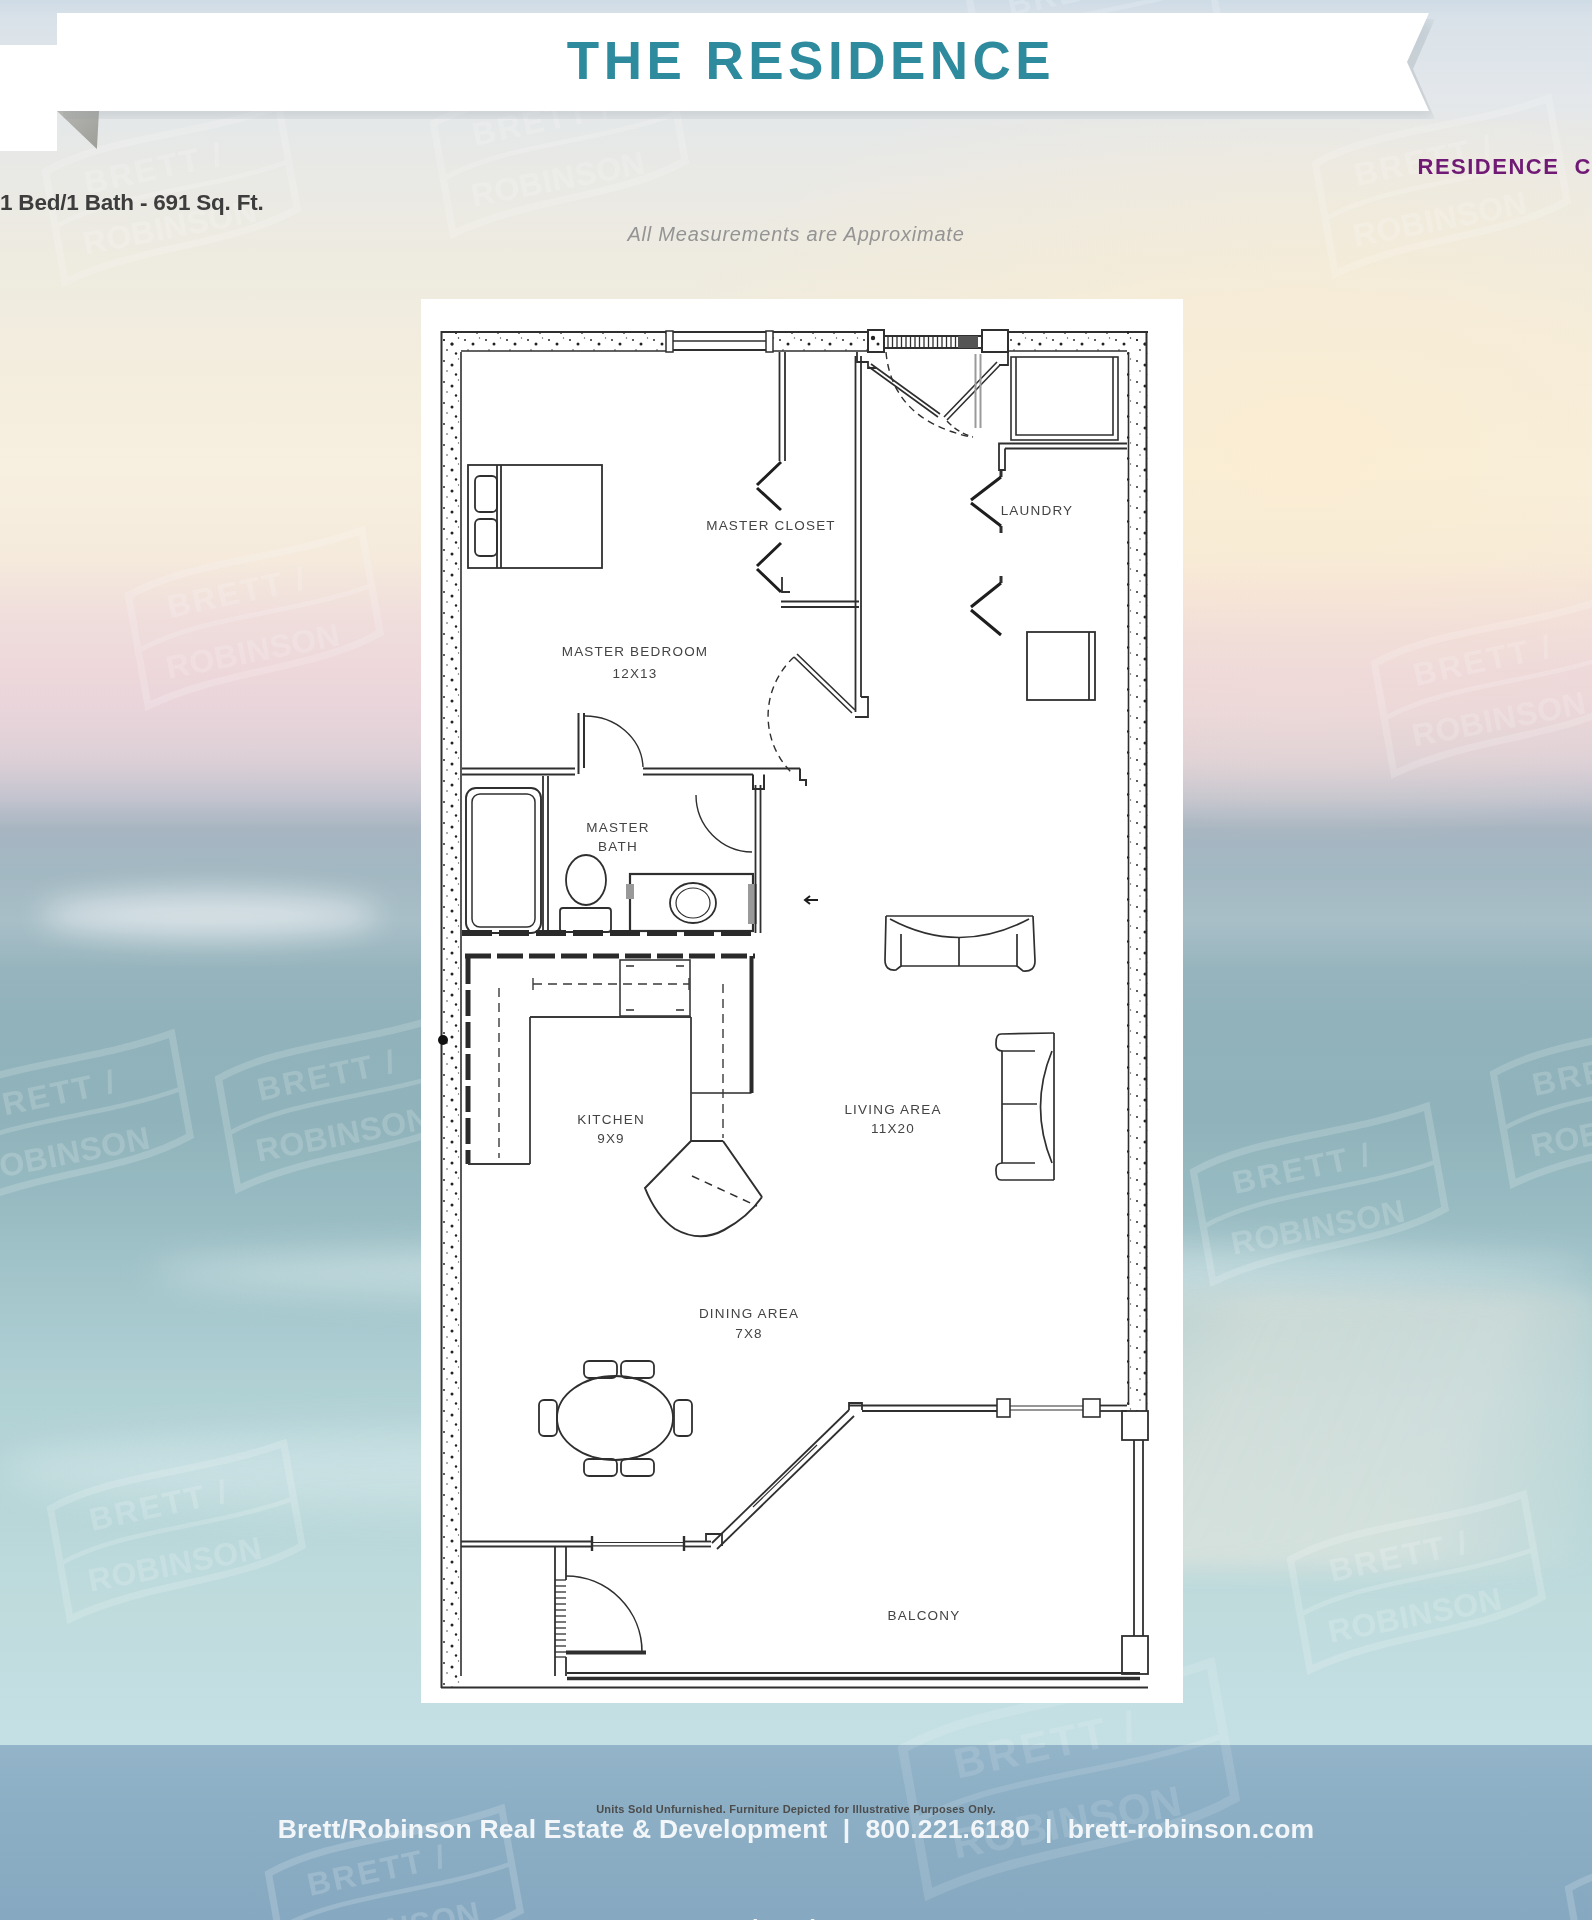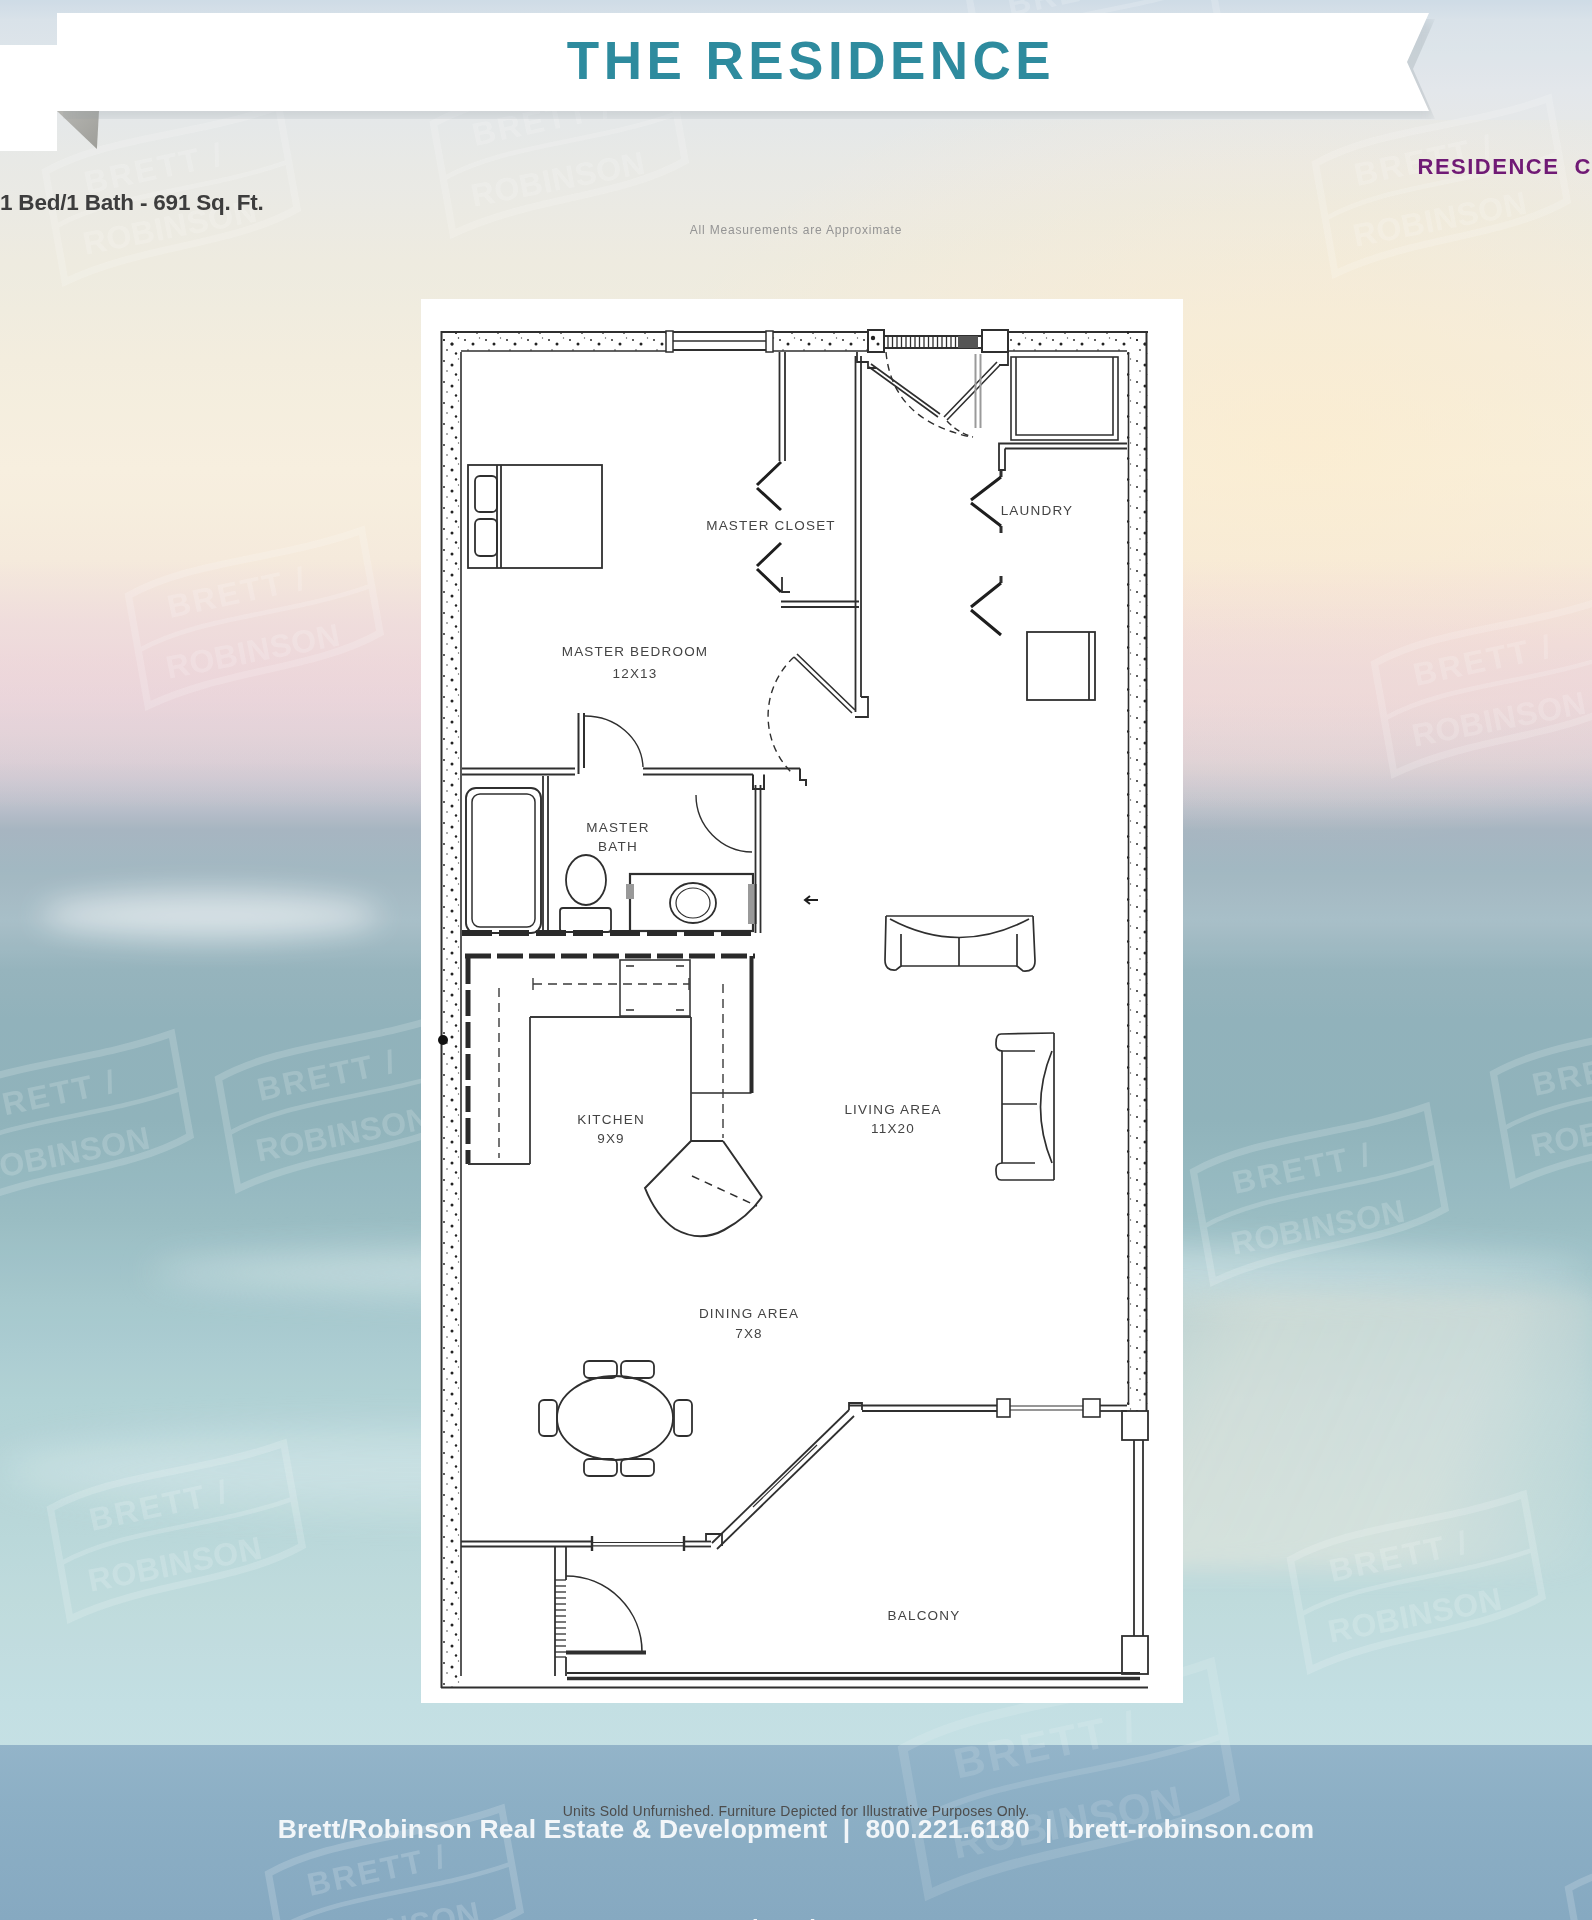--- a/index.html
+++ b/index.html
@@ -86,21 +86,21 @@
 <div class="abs" style="left:0;top:30px;width:1592px;text-align:center;
   font-size:53px;font-weight:bold;letter-spacing:4.5px;color:#2e8b9e;margin-left:15px;">THE RESIDENCE</div>
 
 <div class="abs" style="left:0;top:154px;width:1592px;text-align:right;
   font-size:22px;font-weight:bold;letter-spacing:1.5px;color:#701a75;">RESIDENCE&nbsp;&nbsp;C</div>
 
 <div class="abs" style="left:0;top:190px;width:1592px;text-align:left;
   font-size:22.5px;font-weight:bold;letter-spacing:-0.2px;color:#3d3d3d;">1 Bed/1 Bath - 691 Sq. Ft.</div>
 
 <div class="abs" style="left:0;top:223px;width:1592px;text-align:center;
-  font-size:12px;font-weight:400;letter-spacing:0.8px;color:#949494;">All Measurements are Approximate</div>
+  font-size:20px;font-weight:400;letter-spacing:0.8px;color:#949494;font-style:italic;">All Measurements are Approximate</div>
 
 <svg class="abs" style="left:0;top:0;" width="1592" height="1920" viewBox="0 0 1592 1920" id="plan">
   <defs>
     <pattern id="spk" width="21" height="21" patternUnits="userSpaceOnUse">
       <circle cx="3" cy="4" r="1.0" fill="#2a2a2a"></circle>
       <circle cx="11" cy="8" r="1.5" fill="#222"></circle>
       <circle cx="17.5" cy="2" r="0.7" fill="#555"></circle>
       <circle cx="6" cy="14" r="0.8" fill="#444"></circle>
       <circle cx="15" cy="17.5" r="1.2" fill="#222"></circle>
     </pattern>
@@ -444,19 +444,19 @@
     <path d="M566,1576 A76 76 0 0 1 642,1652" stroke-width="1.6"></path>
     <line x1="566" y1="1652.5" x2="646" y2="1652.5" stroke-width="4"></line>
   </g>
 
   <text x="924" y="1620" font-size="13.5" letter-spacing="1.2" fill="#444444" font-weight="400" text-anchor="middle">BALCONY</text>
 
   <circle cx="443" cy="1040" r="5" fill="#111"></circle>
 </svg>
 
 <div class="abs" style="left:0;top:1803px;width:1592px;text-align:center;
-  font-size:14px;font-weight:normal;letter-spacing:0.2px;color:#4c4c4c;">Units Sold Unfurnished. Furniture Depicted for Illustrative Purposes Only.</div>
+  font-size:11px;font-weight:bold;letter-spacing:0.2px;color:#4c4c4c;">Units Sold Unfurnished. Furniture Depicted for Illustrative Purposes Only.</div>
 
 <div class="abs" style="left:0;top:1814px;width:1592px;text-align:center;
   font-size:26.5px;font-weight:bold;letter-spacing:0.2px;color:#f2f6f9;">Brett/Robinson Real Estate &amp; Development&nbsp;&nbsp;|&nbsp;&nbsp;800.221.6180&nbsp;&nbsp;|&nbsp;&nbsp;brett-robinson.com</div>
 
 <div class="abs" style="left:0;top:1915px;width:1592px;text-align:center;
   font-size:24px;font-weight:bold;color:#f4f7fa;">Phoenix III</div>
 
 </body></html>

